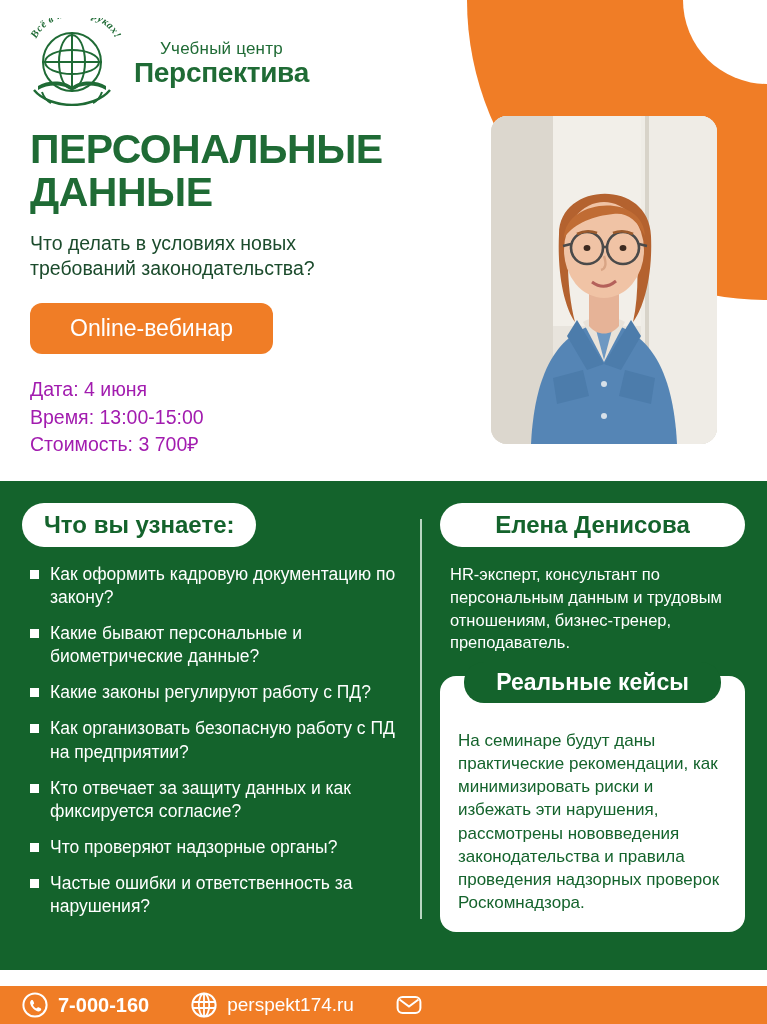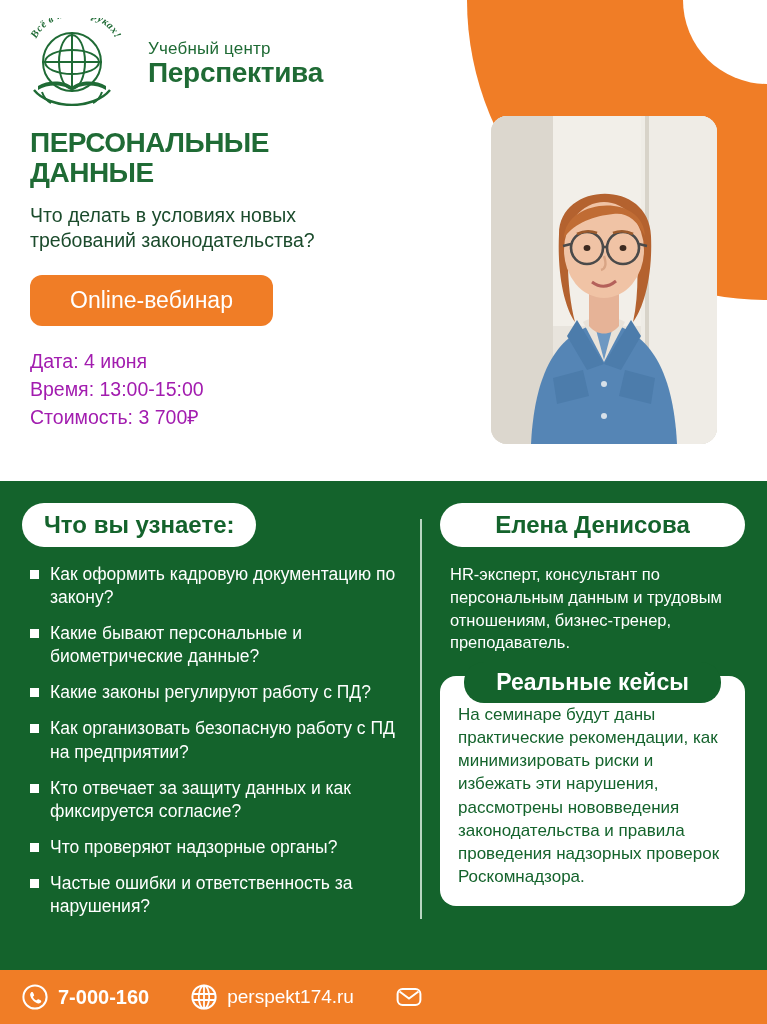--- a/index.html
+++ b/index.html
@@ -73,36 +73,36 @@
   .globe-ell2 {
     position: absolute; top: 50%; left: 0;
     transform: translateY(-50%);
     width: 56px; height: 26px;
     border: 2px solid #1f6b35; border-radius: 50%;
   }
   .book {
     position: absolute; bottom: 4px; left: 6px;
     width: 80px; height: 30px;
   }
-  .logo-text { margin-left: 26px; line-height: 1.05; }
+  .logo-text { margin-left: 12px; line-height: 1.05; text-align: center; }
   .logo-text .t1 {
     font-size: 17px; color: #1f6b35; letter-spacing: .2px;
   }
   .logo-text .t2 {
     font-size: 28px; color: #1f6b35; font-weight: bold; letter-spacing: -.3px;
   }
 
   
   .hero {
     position: relative; z-index: 6;
     padding: 128px 0 0 30px;
     width: 450px;
   }
   .title {
-    font-size: 28px; line-height: 1.06;
+    font-size: 41px; line-height: 1.06;
     font-weight: bold; color: #1f6b35;
     letter-spacing: -.5px;
   }
   .subtitle {
     margin-top: 16px;
     font-size: 19.5px; line-height: 1.28;
     color: #1b4b2c; max-width: 370px;
   }
   .badge {
     display: inline-block;
@@ -180,31 +180,31 @@
     border-radius: 16px;
     padding: 16px 18px 18px;
   }
   .cases-title {
     display: block;
     background: #14632c; color: #ffffff;
     font-size: 23px; font-weight: bold;
     text-align: center;
     border-radius: 20px;
     padding: 7px 10px;
-    margin: -30px 6px 0 6px;
+    margin: -30px 6px 26px 6px;
   }
   .cases-text {
     color: #14632c; font-size: 17px; line-height: 1.36;
   }
 
   
   .footer {
     position: absolute;
     left: 0; bottom: 0;
-    width: 767px; height: 54px;
+    width: 767px; height: 38px;
     background: #f07d26;
     display: flex; align-items: center;
     z-index: 8;
   }
   .foot-item {
     display: flex; align-items: center;
     color: #ffffff;
     font-size: 20px;
   }
   .foot-item .ic {

